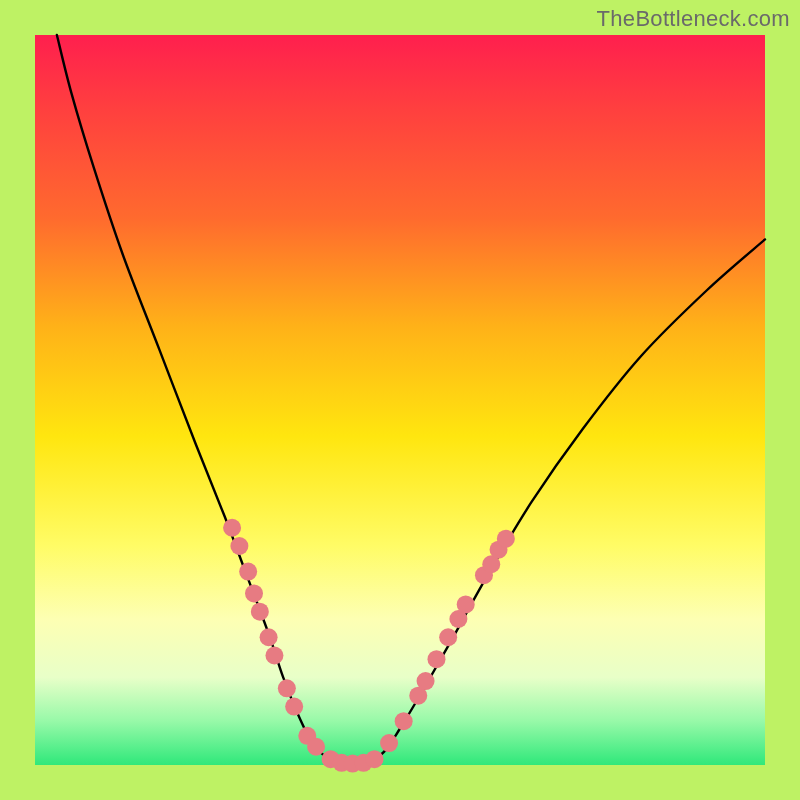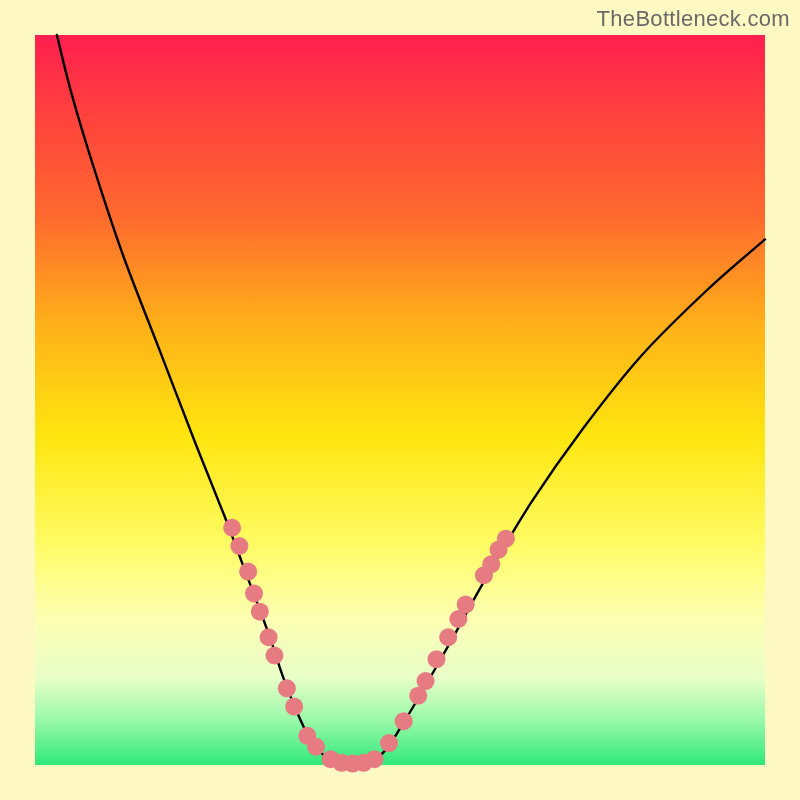--- a/index.html
+++ b/index.html
@@ -10,21 +10,21 @@
     overflow: hidden;
     background: #000;
     font-family: Arial, Helvetica, sans-serif;
   }
   .frame {
     position: absolute;
     top: 0;
     left: 0;
     width: 800px;
     height: 800px;
-    background: #fef9c3;
+    background: #bef264;
   }
   .gradient {
     position: absolute;
     top: 35px;
     left: 35px;
     width: 730px;
     height: 730px;
     
     background: linear-gradient(to bottom,
       #ff1f4e 0%,

